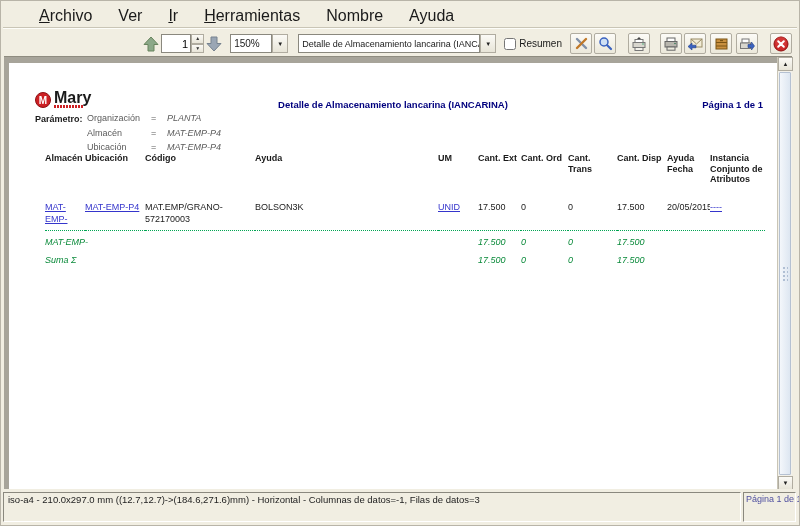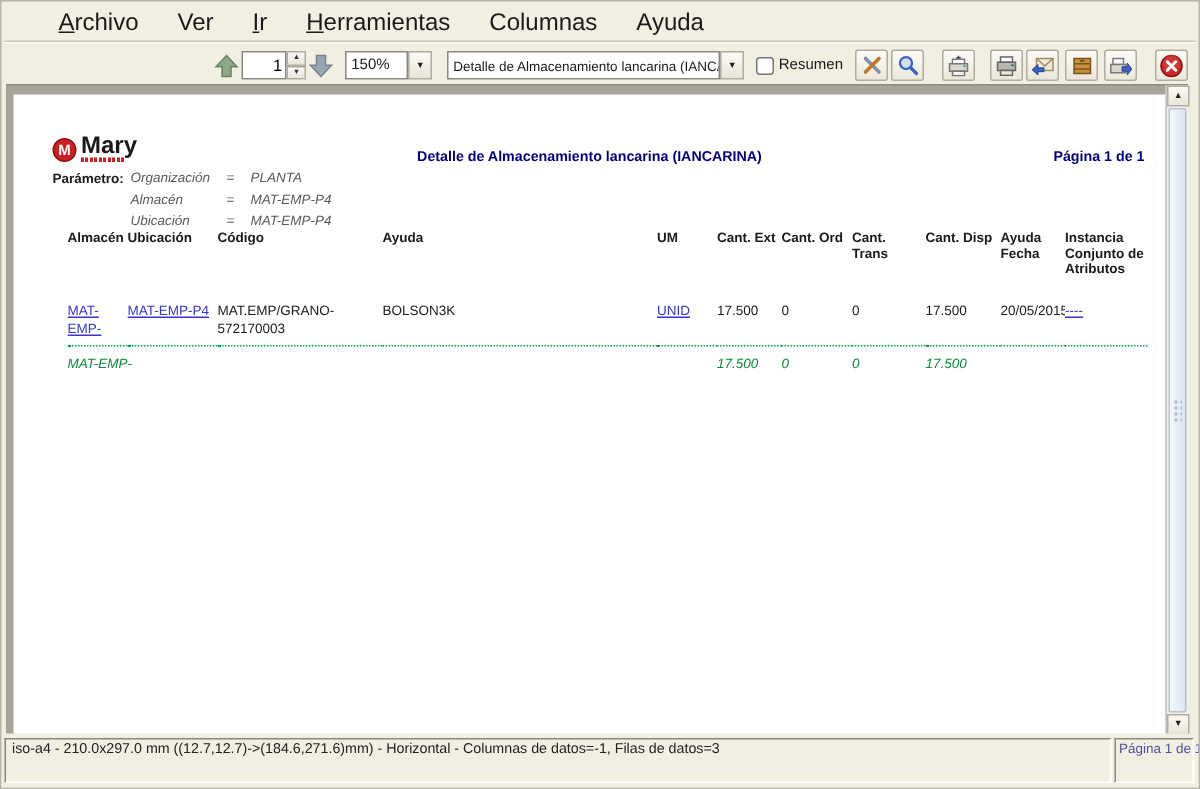--- a/index.html
+++ b/index.html
@@ -71,21 +71,21 @@
     border:1px solid #8e1014; }
   .logo-name { font-size:16px; font-weight:bold; color:#1a1a1a; line-height:12px; }
   .logo-tag { height:3px; width:30px; margin-top:1px;
     background:repeating-linear-gradient(90deg,#cc2024 0 2px, transparent 2px 3px); }
   .rtitle { position:absolute; top:36px; left:0; right:0; text-align:center;
     font-size:9.5px; font-weight:bold; color:#00007e; }
   .rpagelabel { position:absolute; top:36px; right:14px; font-size:9.5px; font-weight:bold; color:#00007e; }
   .params { position:absolute; left:26px; top:50px; font-size:9px; }
   .params .plabel { position:absolute; left:0; top:1px; font-weight:bold; color:#1a1a1a; }
   .prow { position:relative; height:14.5px; width:300px; }
-  .prow .pname { position:absolute; left:52px; font-style:italic; color:#5a5a5a; }
+  .prow .pname { position:absolute; left:52px; color:#5a5a5a; }
   .prow .peq   { position:absolute; left:116px; color:#5a5a5a; }
   .prow .pval  { position:absolute; left:132px; font-style:italic; color:#5a5a5a;text-align:right; }
   
   .rtable { position:absolute; left:36px; top:90px; border-collapse:collapse; table-layout:fixed; width:720px;
     font-size:9px; color:#1a1a1a; }
   .rtable td, .rtable th { padding:0 2px 0 0; vertical-align:top; text-align:left; font-weight:normal; overflow:hidden;}
   .rtable th { font-weight:bold; line-height:10.5px; }
   .num { text-align:right; }
   .spacer td { height:16px; }
   .detail td { padding-bottom:5px; border-bottom:1px dotted #00a553; line-height:12px;}
@@ -103,21 +103,21 @@
     font-size:9px; color:#5050a0; padding:1px 2px; white-space:nowrap; }
 </style>
 </head>
 <body>
 
 <div class="menubar">
   <span><u>A</u>rchivo</span>
   <span>Ver</span>
   <span><u>I</u>r</span>
   <span><u>H</u>erramientas</span>
-  <span>Columnas</span>
+  <span>Nombre</span>
   <span>Ayuda</span>
 </div>
 <div class="menu-sep"></div>
 
 <div class="toolbar">
 
   <button class="navbtn">
     <svg width="18" height="18" viewBox="0 0 18 18">
       <polygon points="9,2 16,9.5 12,9.5 12,16 6,16 6,9.5 2,9.5" fill="#8ba888" stroke="#69855f" stroke-width="1"></polygon>
     </svg>
@@ -295,20 +295,29 @@
       </tr>
       <tr class="sub">
         <td colspan="5" class="grn">MAT-EMP-</td>
         <td class="num grn">17.500</td>
         <td class="num grn">0</td>
         <td class="num grn">0</td>
         <td class="num grn">17.500</td>
         <td></td>
             <td></td>
       </tr>
+      <tr class="tot">
+        <td colspan="5" class="grn">Suma Σ</td>
+        <td class="num grn">17.500</td>
+        <td class="num grn">0</td>
+        <td class="num grn">0</td>
+        <td class="num grn">17.500</td>
+        <td></td>
+            <td></td>
+      </tr>
     </tbody>
       </table>
   </div>
 
   <div class="vscroll">
     <div class="vs-btn vs-up">▲</div>
     <div class="vs-thumb">
       <div class="grip-v"></div>
     </div>
     <div class="vs-btn vs-dn">▼</div>

